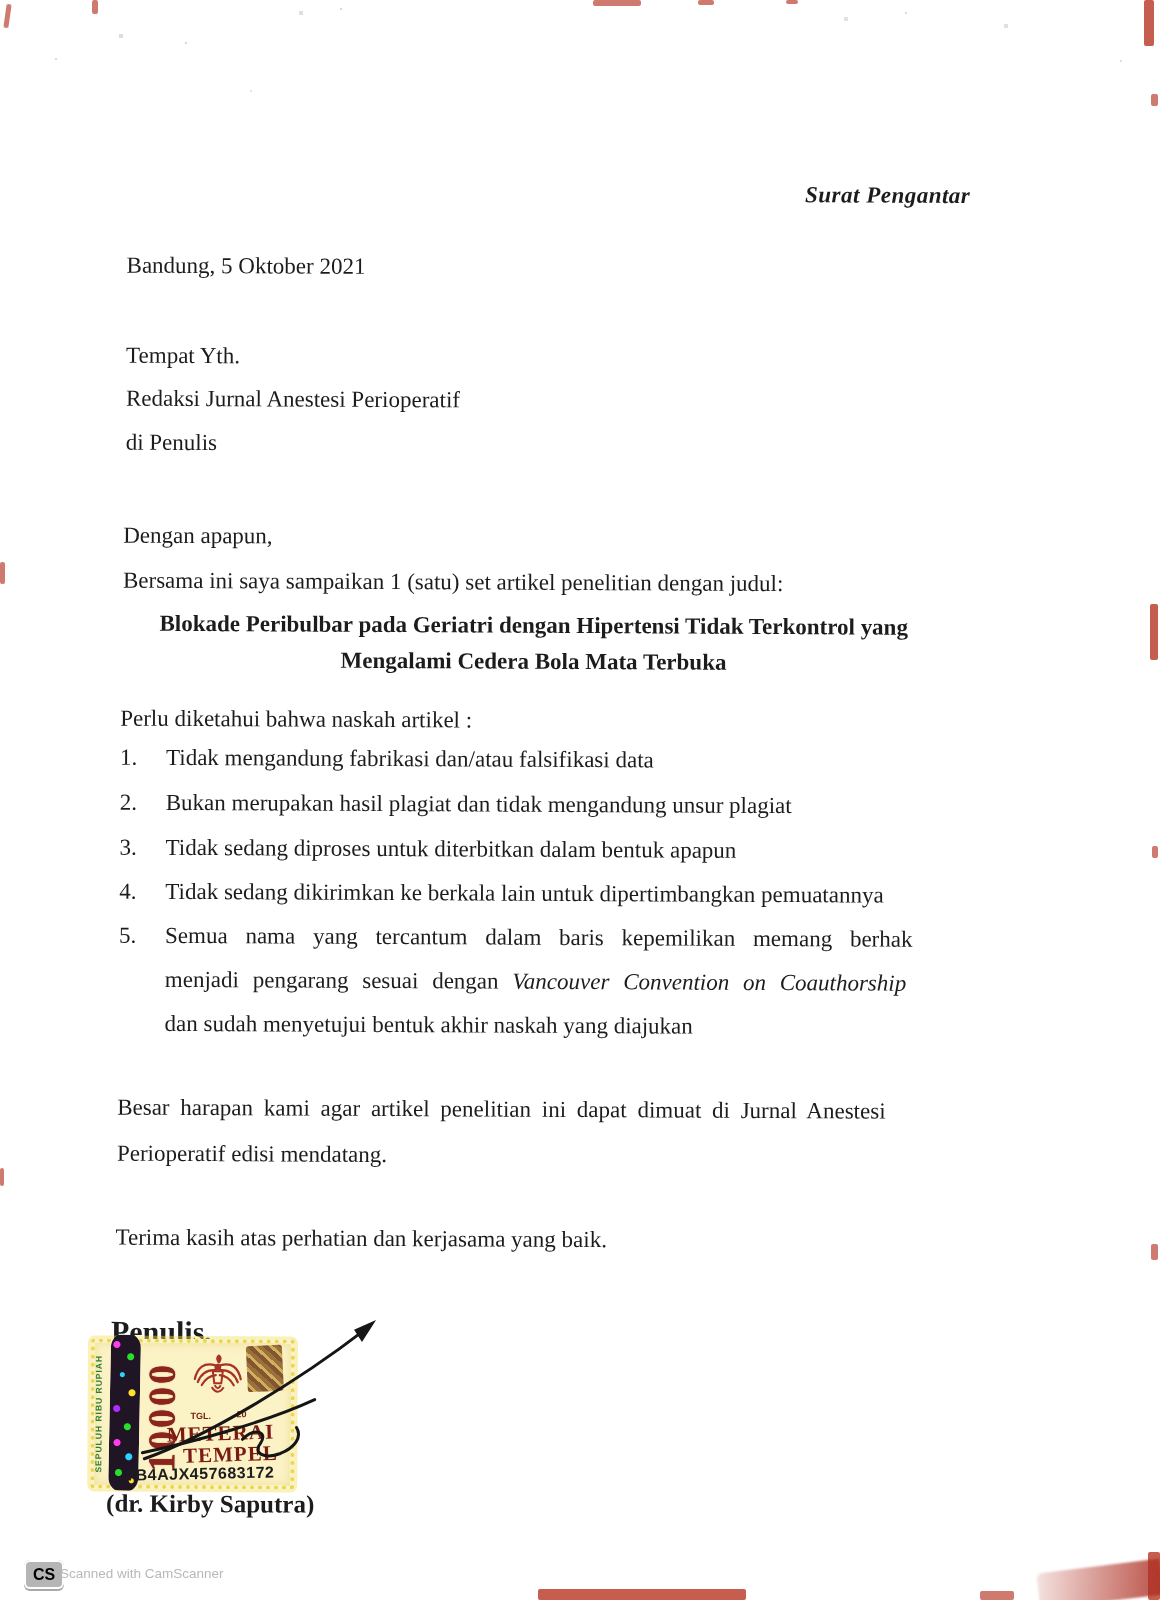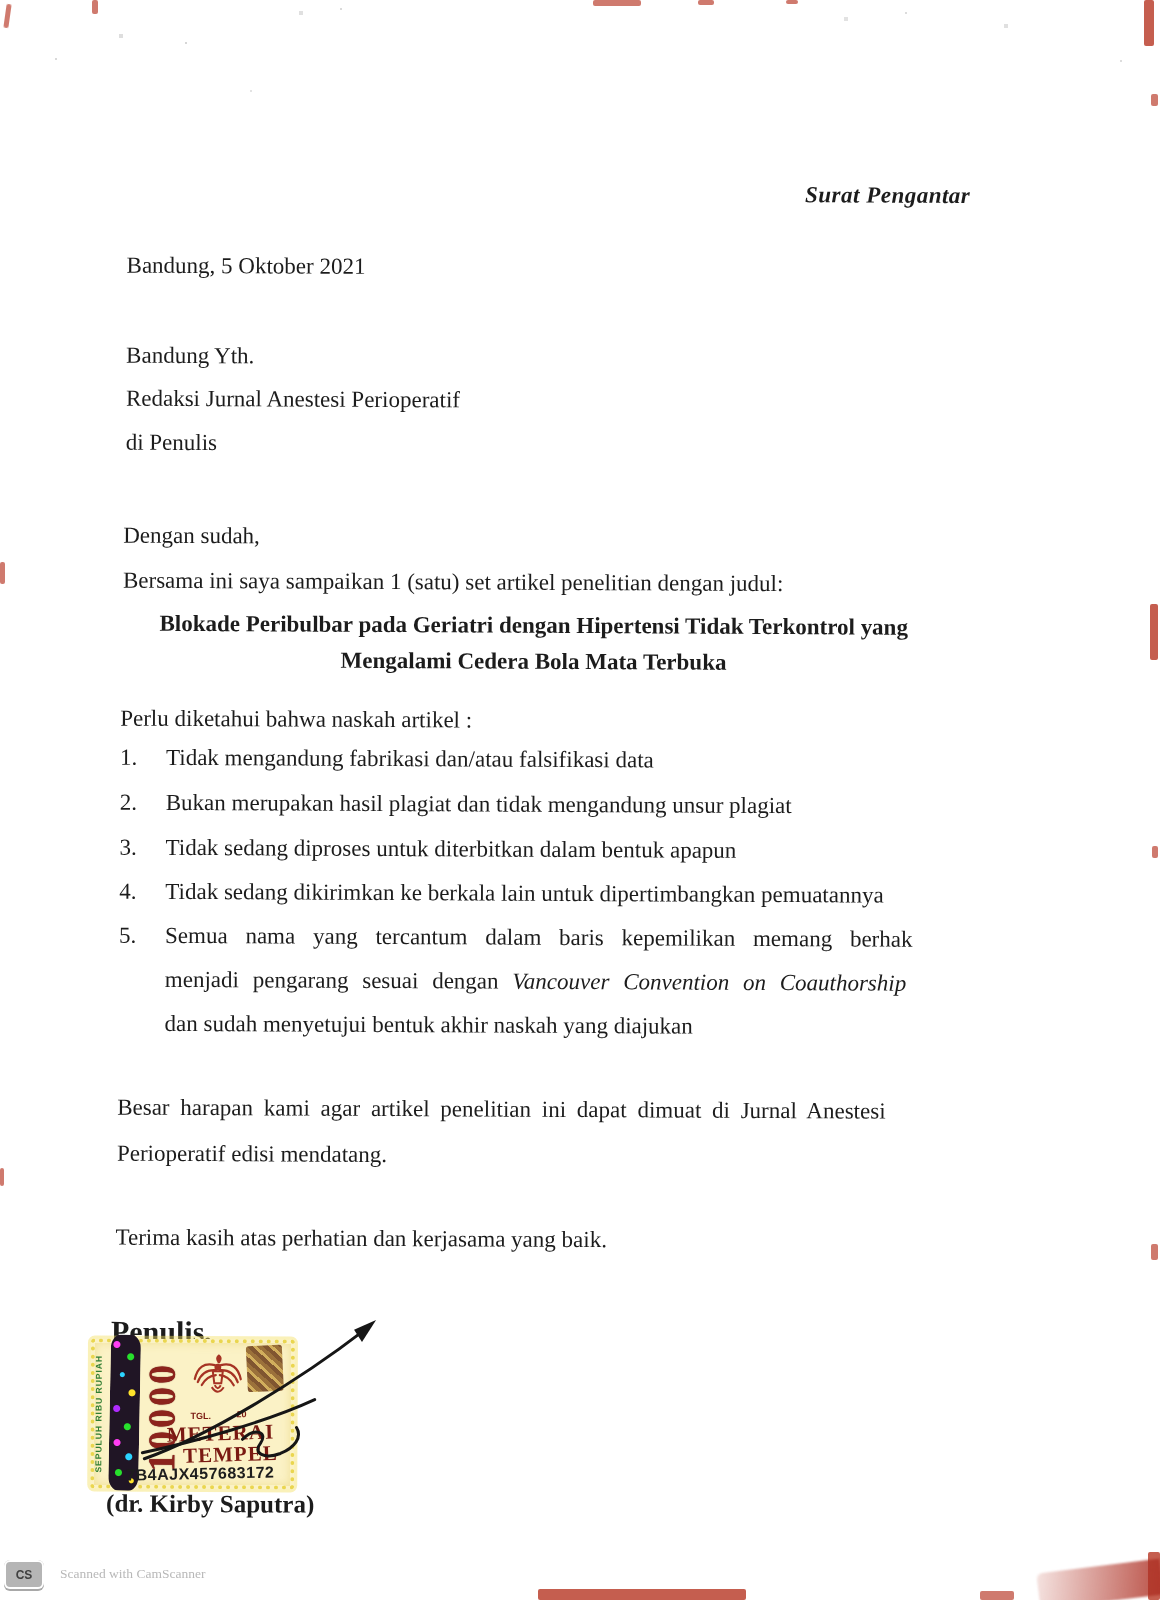--- a/index.html
+++ b/index.html
@@ -74,45 +74,45 @@
   .mark-strong{opacity:.85;}
   .blob-br{position:absolute;left:1038px;top:1566px;width:124px;height:36px;
            background:linear-gradient(100deg,rgba(188,66,49,.15),rgba(173,48,36,.85));
            transform:rotate(-7deg);filter:blur(1px);border-radius:6px 0 0 0;}
   .speckles{position:absolute;left:55px;top:58px;width:2px;height:2px;background:#d9d9d9;
       box-shadow:65px -23px 0 1px #dedede,130px -16px 0 0 #d6d6d6,245px -46px 0 1px #e0e0e0,
                  285px -50px 0 0 #dadada,790px -40px 0 1px #e2e2e2,850px -46px 0 0 #dcdcdc,
                  950px -33px 0 1px #e0e0e0,1065px 2px 0 0 #dddddd,195px 32px 0 0 #e3e3e3;}
 
   
-  .cs-badge{position:absolute;left:4px;top:1560px;width:40px;height:29px;
+  .cs-badge{position:absolute;left:24px;top:1560px;width:40px;height:29px;
       background:#b5b5b5;border-radius:6px;display:flex;align-items:center;
-      justify-content:center;color:#404040;font-family:"Liberation Sans",sans-serif;
-      font-weight:bold;font-size:12px;box-shadow:inset 0 0 0 2px #ffffff,0 2px 0 #a8a8a8;}
+      justify-content:center;color:#000000;font-family:"Liberation Sans",sans-serif;
+      font-weight:bold;font-size:16px;box-shadow:inset 0 0 0 2px #ffffff,0 2px 0 #a8a8a8;}
   .cs-text{position:absolute;left:60px;top:1566px;color:#b8b8b8;font-size:13.5px;
-      font-family:Liberation Serif, serif;text-align:right;}
+      font-family:Liberation Sans, sans-serif;text-align:right;}
 </style>
 </head>
 <body>
 
 <div class="page">
 
   <div class="speckles"></div>
 
   <div class="letter">
 
     <div class="heading">Surat Pengantar</div>
 
     <div class="line" style="left:128px;top:250px;">Bandung, 5 Oktober 2021</div>
 
-    <div class="line" style="left:128px;top:340px;">Bandung Yth.</div>
+    <div class="line" style="left:128px;top:340px;">Tempat Yth.</div>
     <div class="line" style="left:128px;top:383px;">Redaksi Jurnal Anestesi Perioperatif</div>
     <div class="line" style="left:128px;top:427px;">di Penulis</div>
 
-    <div class="line" style="left:126px;top:520px;">Dengan sudah,</div>
+    <div class="line" style="left:126px;top:520px;">Dengan apapun,</div>
     <div class="line" style="left:126px;top:565px;">Bersama ini saya sampaikan 1 (satu) set artikel penelitian dengan judul:</div>
 
     <div class="center-title" style="top:608px;">Blokade Peribulbar pada Geriatri dengan Hipertensi Tidak Terkontrol yang</div>
     <div class="center-title" style="top:644px;">Mengalami Cedera Bola Mata Terbuka</div>
 
     <div class="line" style="left:124px;top:703px;">Perlu diketahui bahwa naskah artikel :</div>
 
     <div class="li-num" style="top:742px;">1.</div>
     <div class="li-text" style="top:742px;">Tidak mengandung fabrikasi dan/atau falsifikasi data</div>
 

